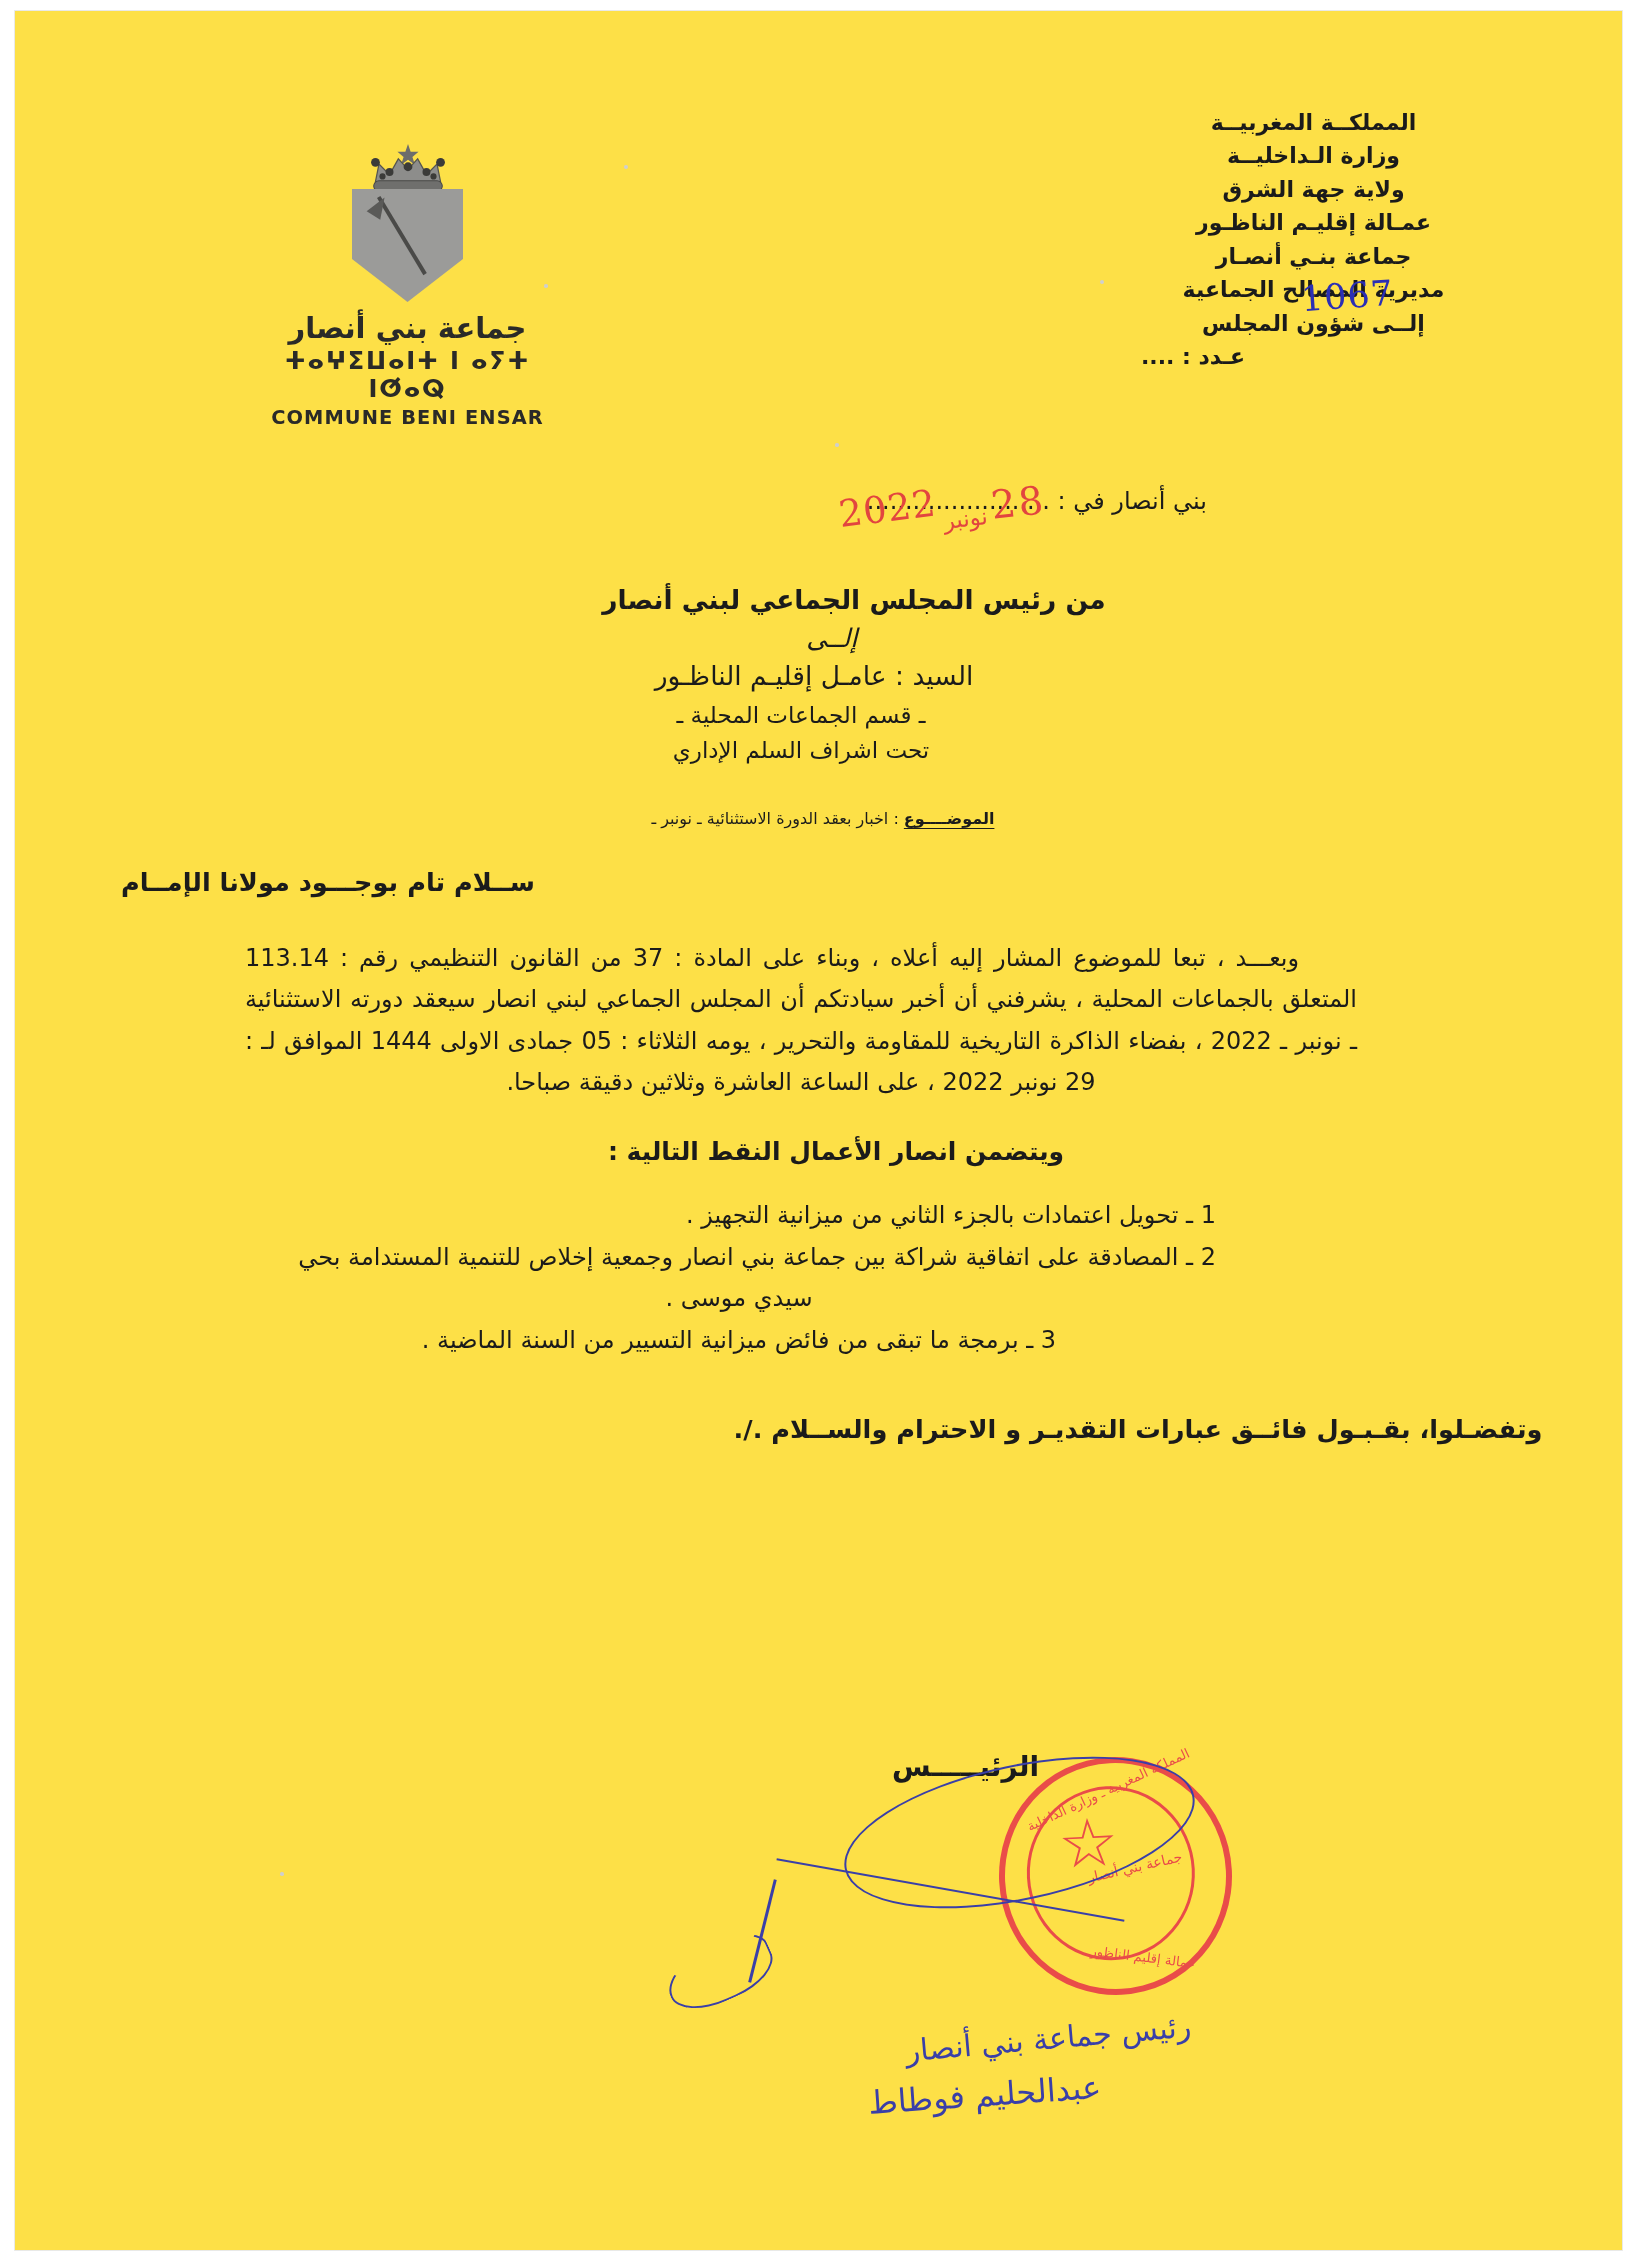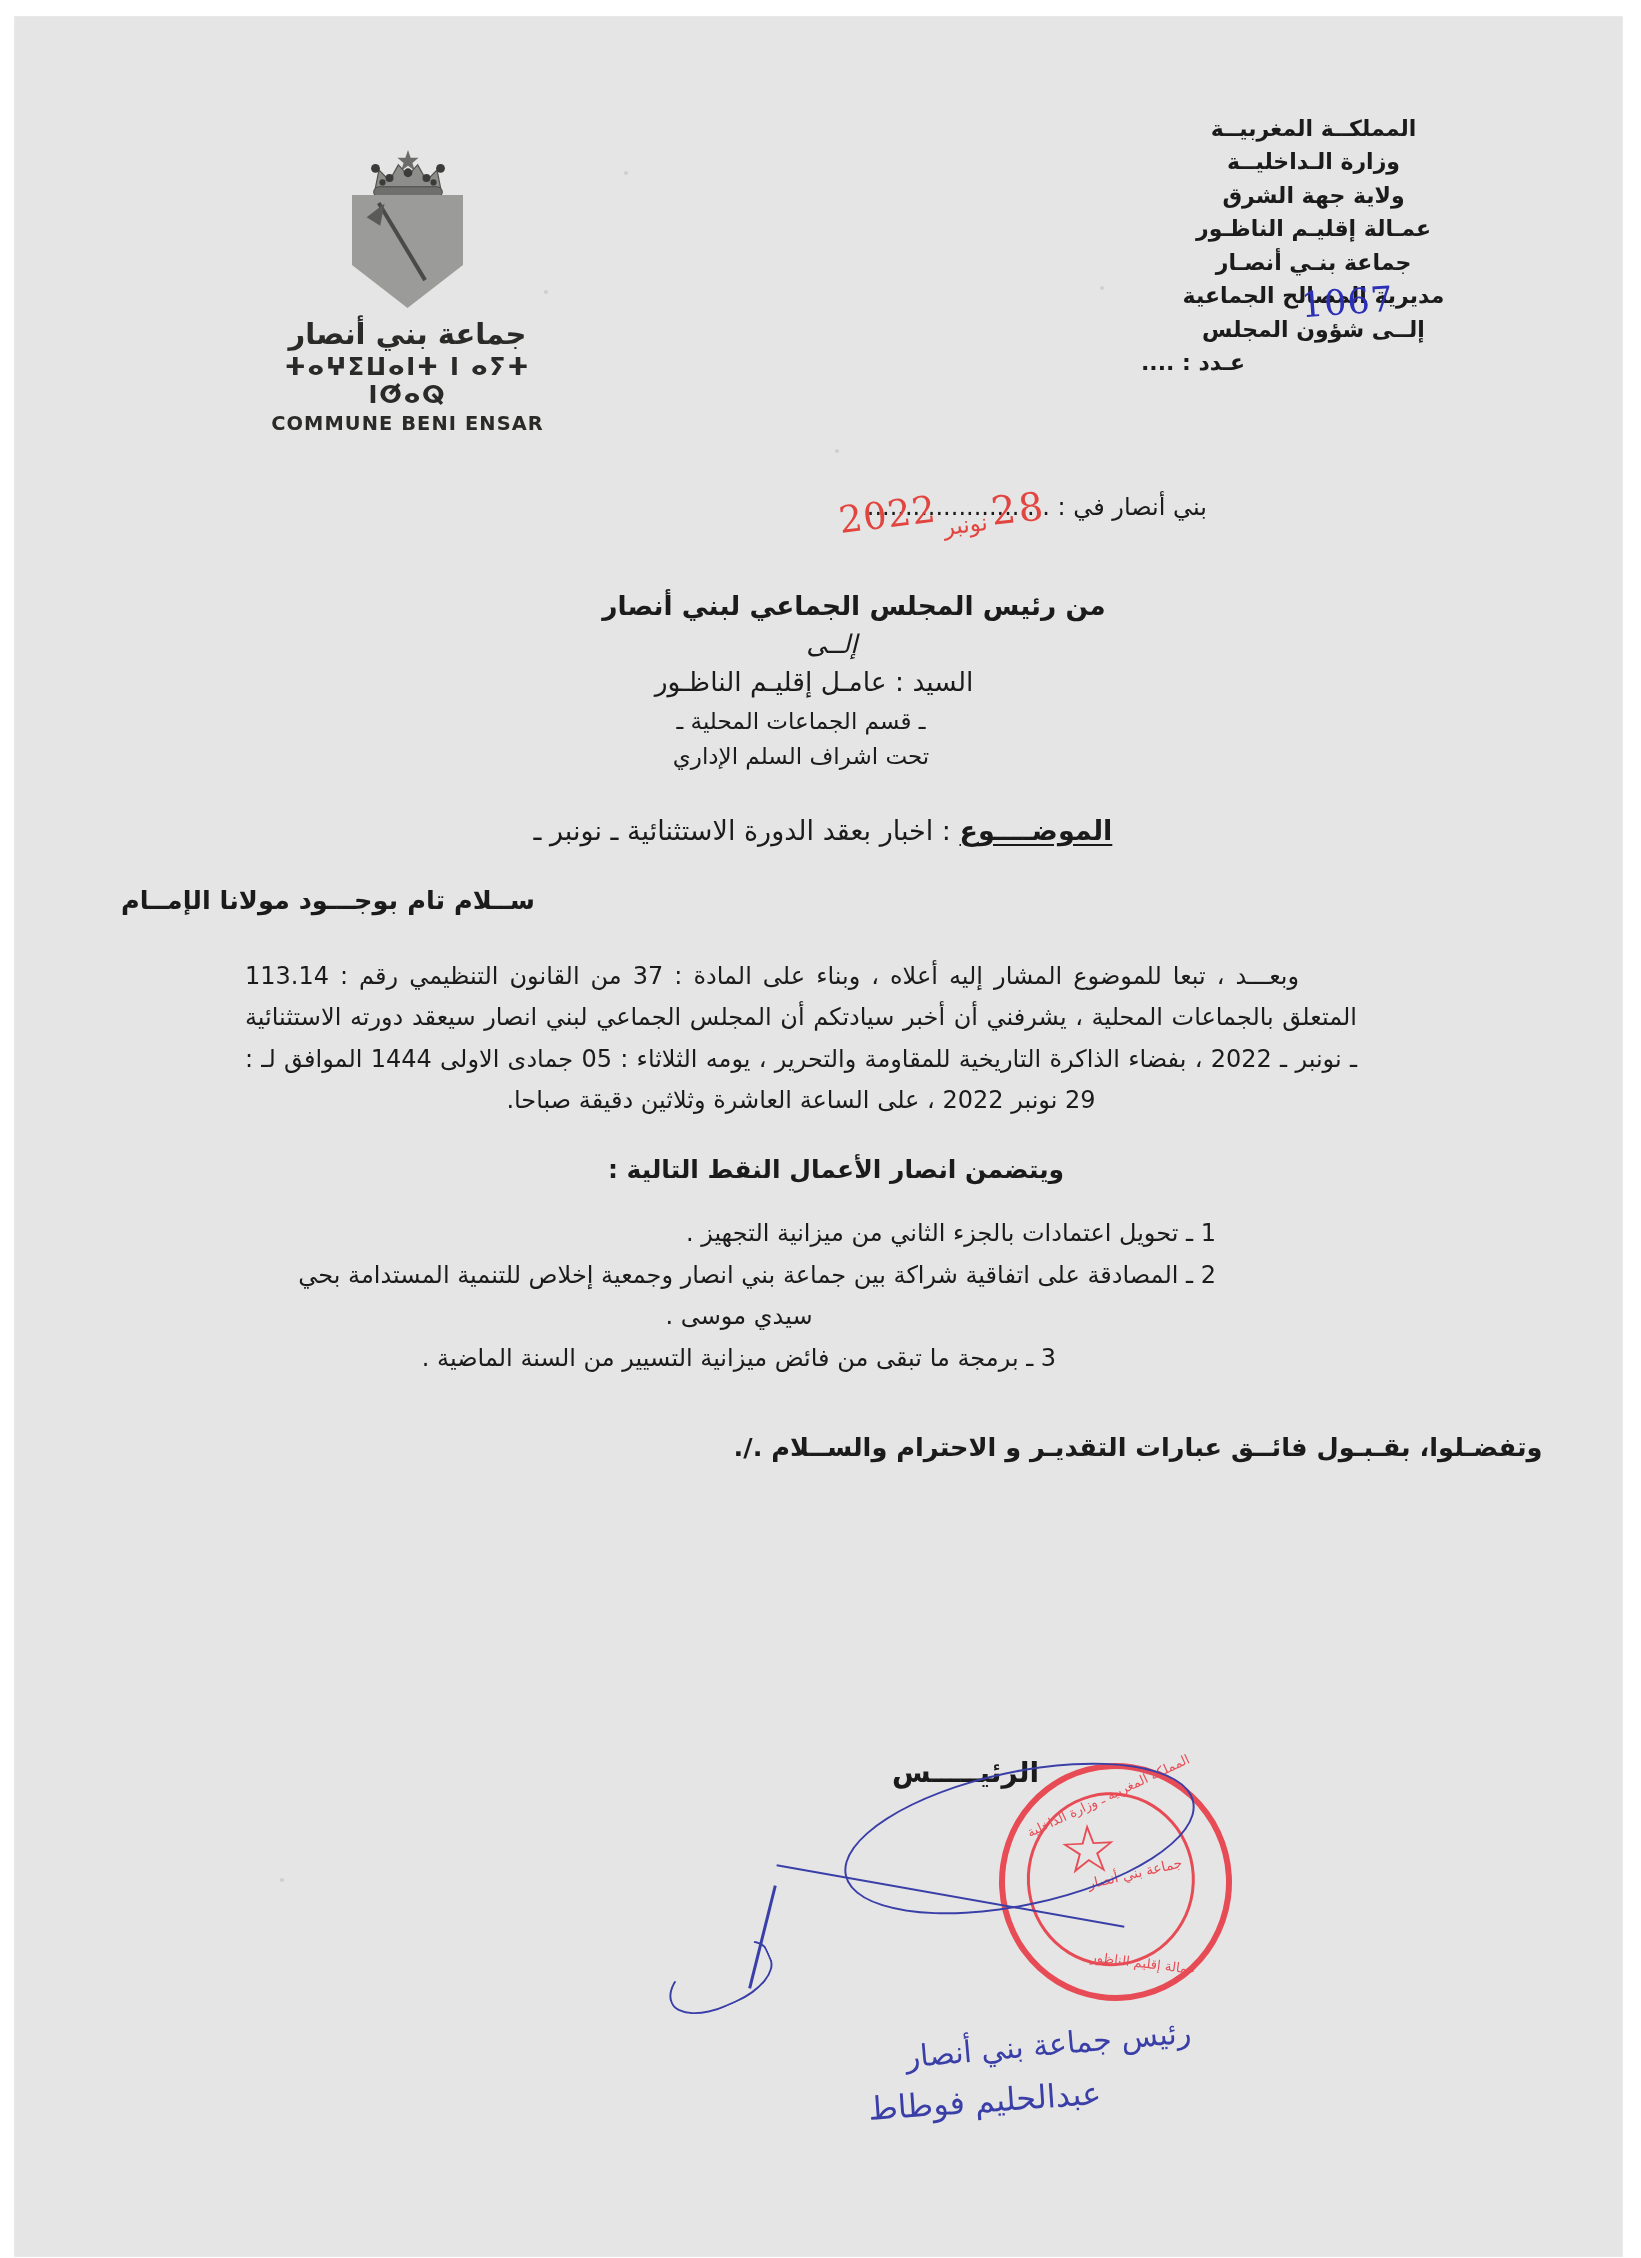--- a/index.html
+++ b/index.html
@@ -14,24 +14,24 @@
     position: relative;
     width: 1642px;
     height: 2258px;
     margin: 0 auto;
     background: #ffffff;
     overflow: hidden;
   }
   .sheet {
     position: absolute;
     left: 16px;
-    top: 17px;
+    top: 11px;
     width: 1607px;
     height: 2239px;
-    background: #e5e5e5;
+    background: #fde047;
     box-shadow: 0 0 0 0.9px #e7e7e5;
   }
 
   
   .header-block {
     position: absolute;
     top: 95px;
     right: 97px;
     width: 423px;
     text-align: center;
@@ -212,21 +212,21 @@
     margin-bottom: 7px;
   }
   .to-sub {
     text-align: center;
     font-size: 23px;
     margin-right: 35px;
     line-height: 1.5;
   }
   .subject {
     text-align: center;
-    font-size: 27px;
+    font-size: 16px;
     margin-top: 42px;
     margin-right: -8.8px;
   }
   .subject .lbl {
     font-weight: bold;
     text-decoration: underline;
     text-underline-offset: 4.4px;
   }
   .greeting {
     text-align: left;

